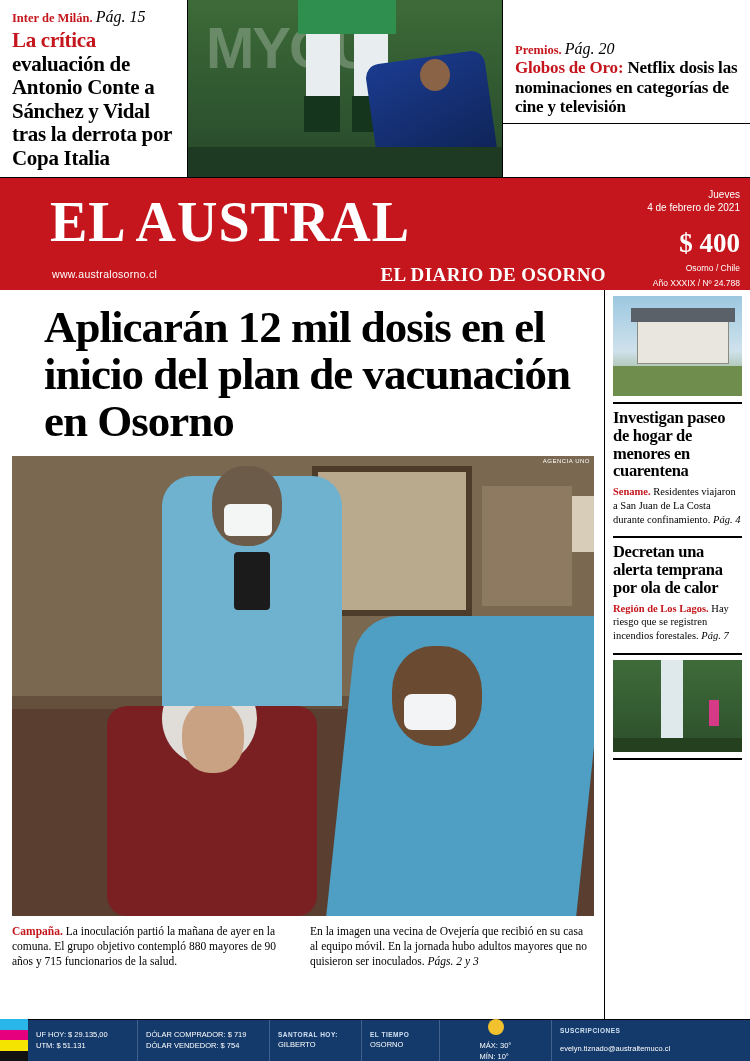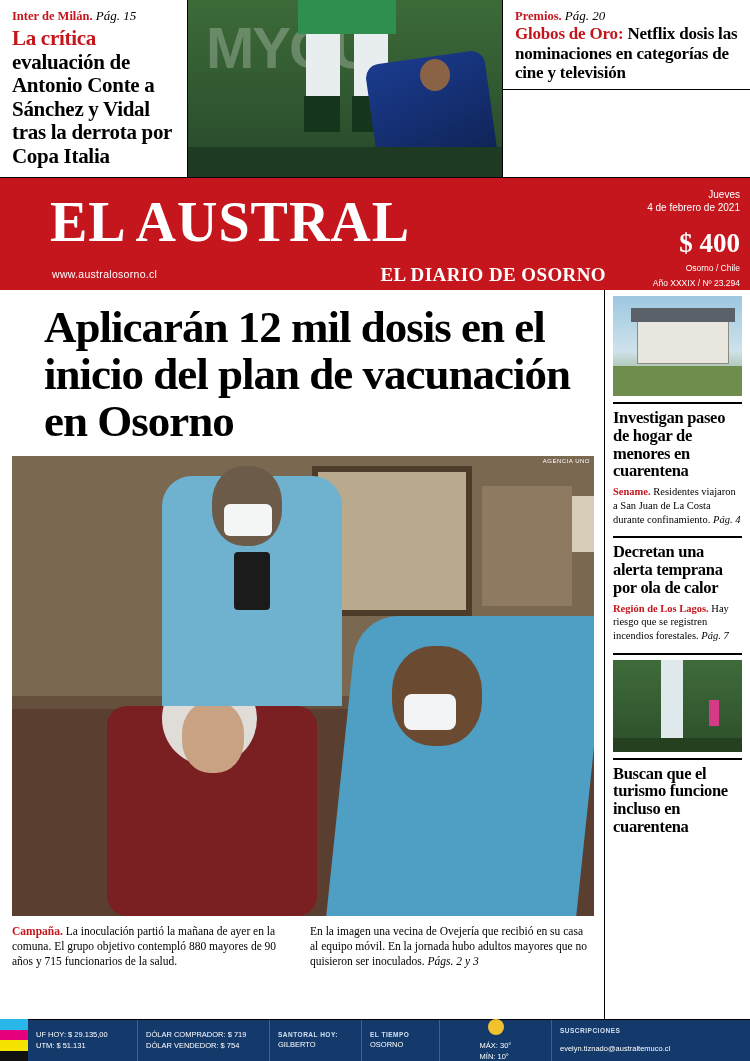--- a/index.html
+++ b/index.html
@@ -11,29 +11,29 @@
     position: relative;
   }
   .page { width: 750px; height: 1061px; position: relative; display: flex; flex-direction: column; }
 
   
   .topstrip { display: flex; height: 178px; border-bottom: 1px solid #000; }
   .top-left {
     width: 188px; padding: 8px 10px 0 12px; border-right: 1px solid #000;
   }
   .kicker { font-size: 12.5px; font-weight: bold; color: #c4161c; font-family: "Liberation Serif", serif; }
-  .kicker .pg { font-style: italic; font-weight: normal; color: #000; font-size: 13px; }
+  .kicker .pg { font-style: italic; font-weight: normal; color: #000; font-size: 16px; }
   .top-left h2 {
     font-size: 21px; line-height: 1.12; font-weight: bold; margin-top: 3px;
     font-family: "Liberation Serif", serif; letter-spacing: -0.3px;
   }
   .top-left h2 .red { color: #c4161c; }
   .top-photo { width: 315px; border-right: 1px solid #000; position: relative; overflow: hidden; background: #2c4a2b; }
   .top-right { flex: 1; display: flex; flex-direction: column; }
-  .top-right .cell { padding: 8px 12px 6px 12px; }
+  .top-right .cell { padding: 8px 12px 6px 12px; margin-top: 32px; }
   .top-right .cell.first { border-bottom: 1px solid #000; }
   .top-right h3 { font-size: 17px; line-height: 1.15; font-weight: bold; letter-spacing: -0.2px; }
   .top-right h3 .red { color: #c4161c; }
 
   
   .ph-bg { position: absolute; inset: 0; background: linear-gradient(#3d6b38, #2f5630 60%, #27482a); }
   .ph-text { position: absolute; top: 14px; left: 18px; font-size: 58px; font-weight: bold; color: rgba(255,255,255,.25); letter-spacing: -2px; font-family: "Liberation Sans", sans-serif; }
   .leg { position: absolute; background: #e8eef0; }
   .shorts { position: absolute; background: #2f8f4e; }
   .sock { position: absolute; background: #15351c; }
@@ -146,21 +146,21 @@
     <div class="mh-left">
       <div class="mh-title">EL AUSTRAL</div>
       <div class="mh-url nl">www.australosorno.cl</div>
       <div class="mh-sub">EL DIARIO DE OSORNO</div>
     </div>
     <div class="mh-right">
       <div class="mh-date">Jueves</div>
       <div class="mh-date">4 de febrero de 2021</div>
       <div class="mh-price">$ 400</div>
       <div class="mh-info">Osorno / Chile</div>
-      <div class="mh-info">Año XXXIX / Nº 23.294</div>
+      <div class="mh-info">Año XXXIX / Nº 24.788</div>
     </div>
   </div>
 
   <div class="content">
 
     <div class="main-col">
       <h1 class="headline">Aplicarán 12 mil dosis en el inicio del plan de vacunación en Osorno</h1>
 
       <div class="main-photo">
 
@@ -230,21 +230,20 @@
       <div class="side-rule" style="margin-top:10px;"></div>
 
       <div>
         <div class="side-photo" style="height:92px;">
           <div style="position:absolute;inset:0;background:linear-gradient(#3f6b3a,#2c4f2b);"></div>
           <div style="position:absolute;left:48px;top:0;width:22px;height:78px;background:#dfe8ea;"></div>
           <div style="position:absolute;left:96px;top:40px;width:10px;height:26px;background:#d63a86;"></div>
           <div style="position:absolute;left:0;bottom:0;width:100%;height:14px;background:#24401f;"></div>
         </div>
         <div class="side-rule"></div>
-        <div class="side-h">Buscan que el turismo funcione incluso en cuarentena</div>
       </div>
 
     </div>
   </div>
 
   <div class="footer">
     <div class="colorbar">
       <div style="background:#29b6e8"></div>
       <div style="background:#e6007e"></div>
       <div style="background:#f5e400"></div>

